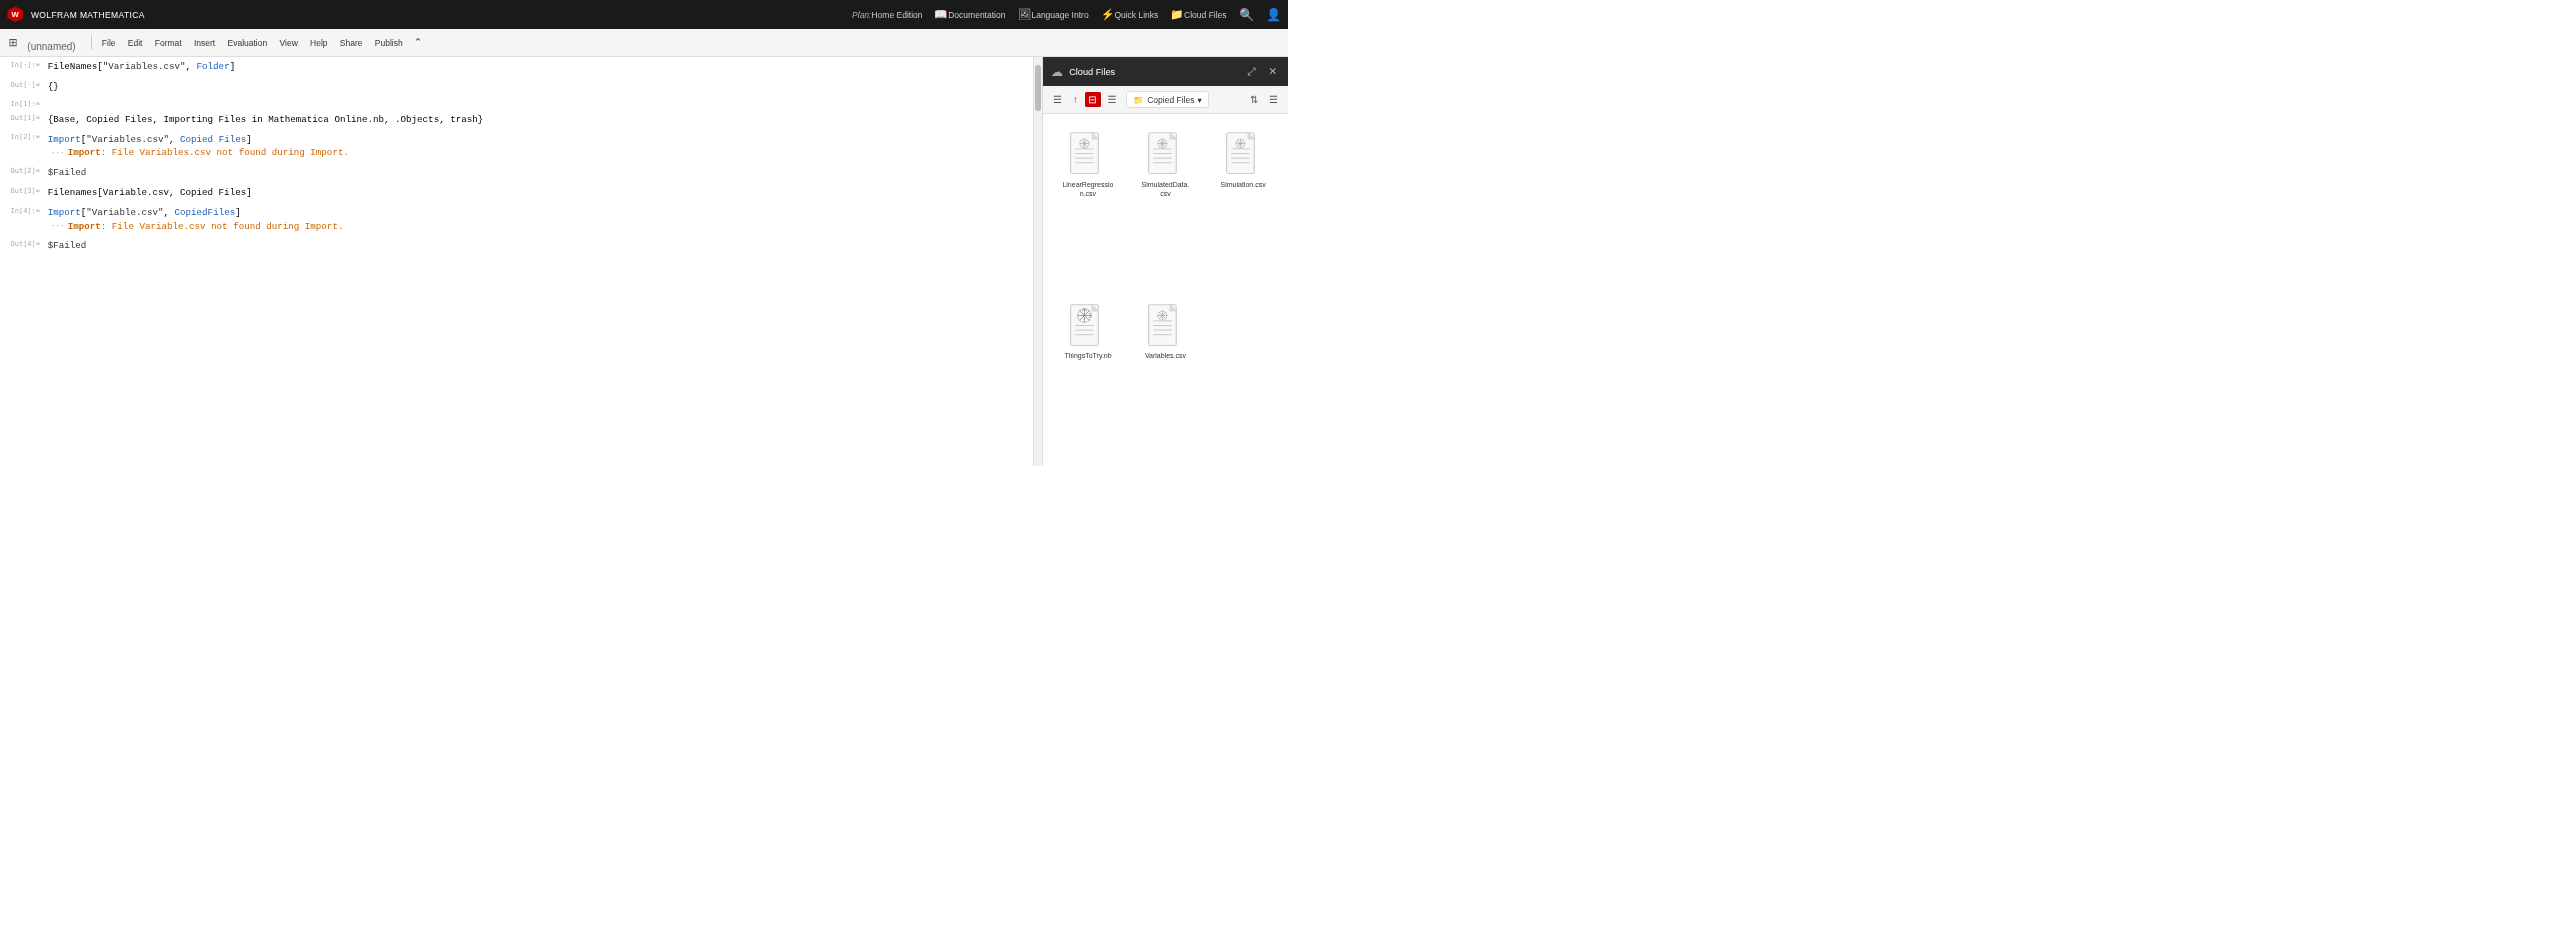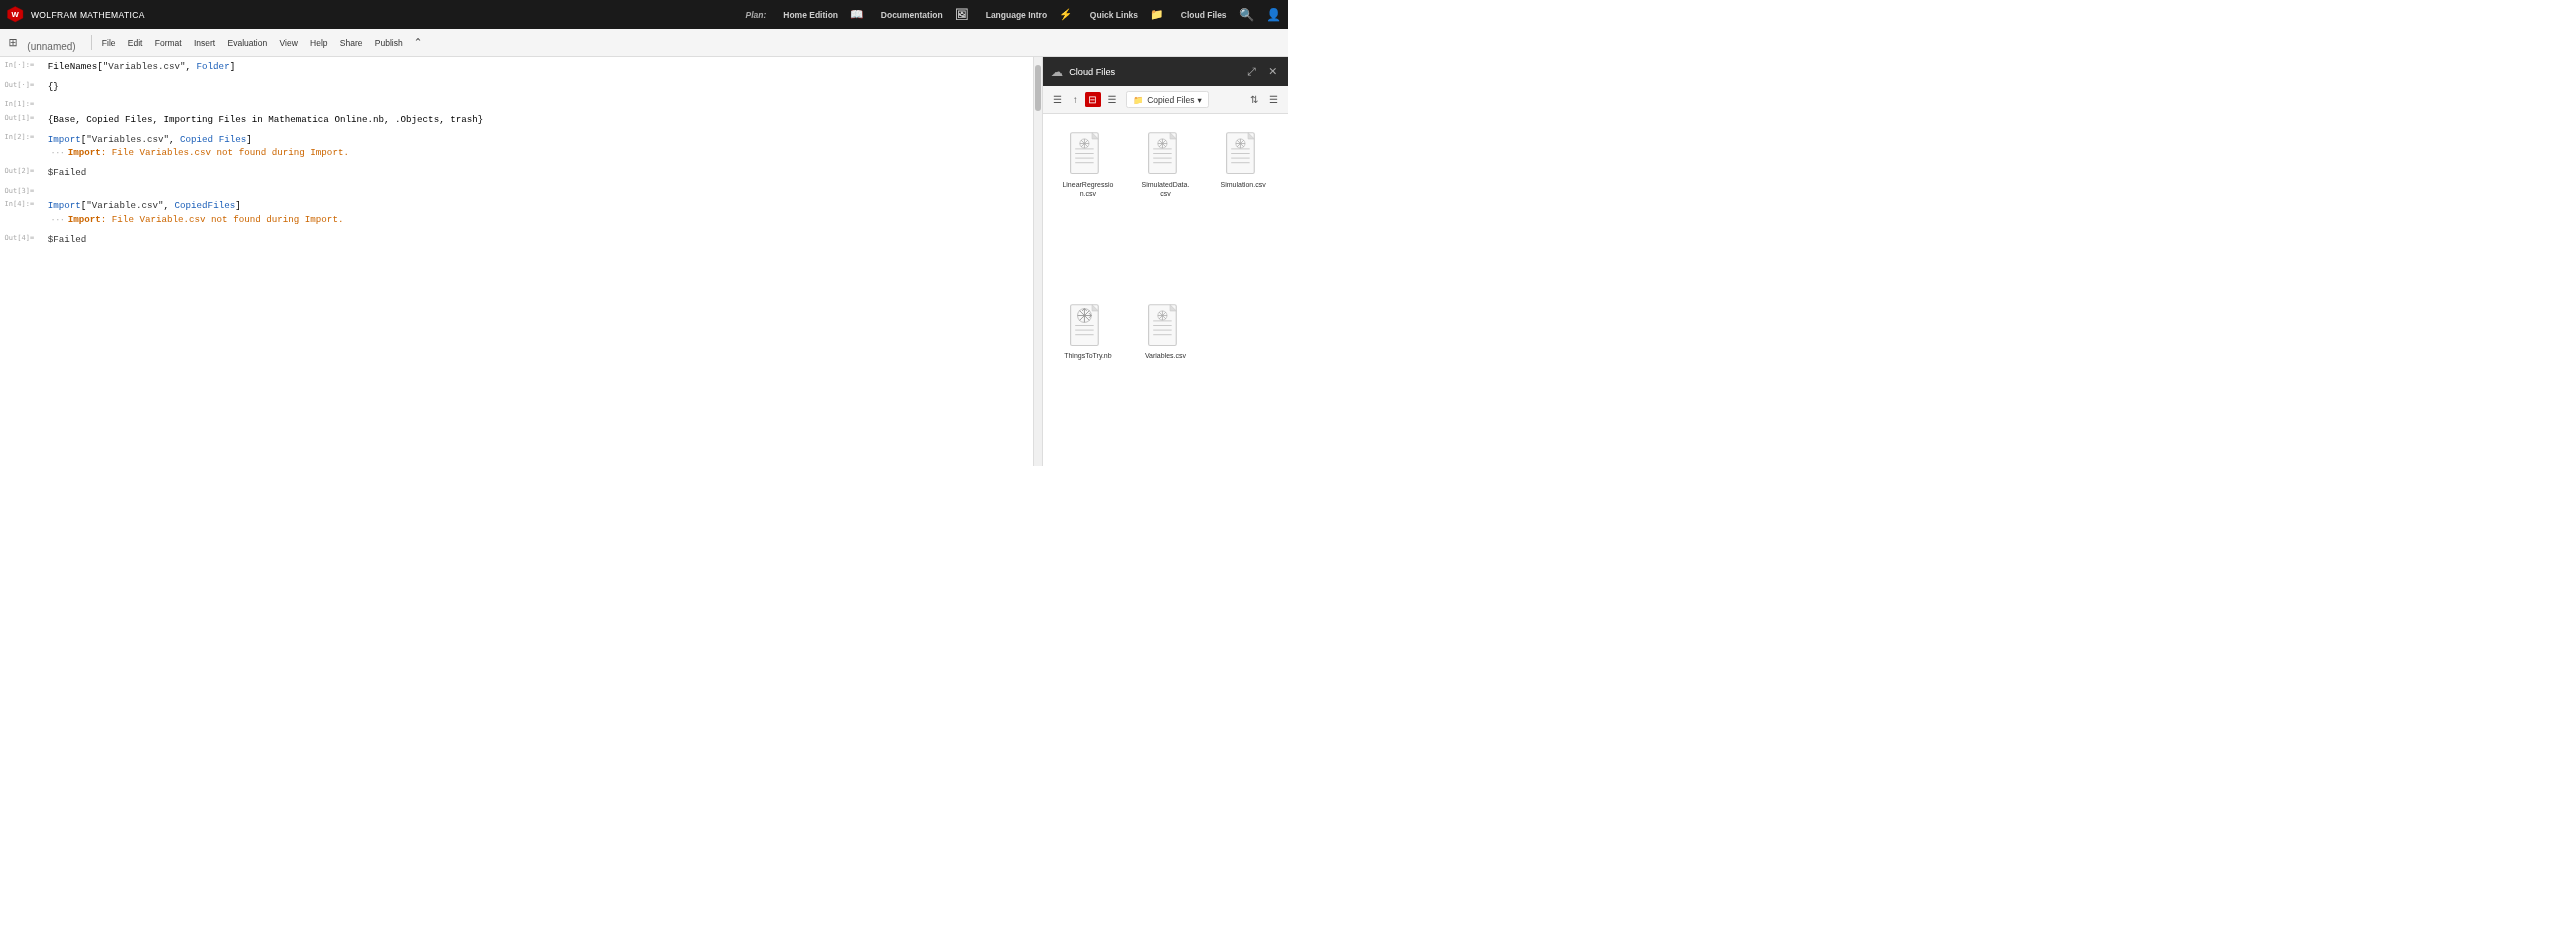--- a/index.html
+++ b/index.html
@@ -29,26 +29,25 @@
       font-size: 8.5px;
       font-weight: 400;
       letter-spacing: 0.4px;
       color: #fff;
       white-space: nowrap;
     }
     .nav-spacer { flex: 1; }
     .nav-item {
       display: flex;
       align-items: center;
-      gap: 17px;
+      gap: 0;
       font-size: 8.5px;
       color: #ccc;
       cursor: pointer;
       white-space: nowrap;
-      font-weight: bold;
     }
     .nav-item .nav-icon { font-size: 10.8px; }
     #search-icon-nav, #user-icon-nav {
       font-size: 12.3px;
       cursor: pointer;
       color: #ccc;
     }
 
     
     #toolbar {
@@ -123,20 +122,21 @@
     #notebook-area::-webkit-scrollbar-track { background: #f0f0f0; }
     #notebook-area::-webkit-scrollbar-thumb { background: #ccc; border-radius: 3.1px; }
 
     
     .cell-group { display: flex; align-items: flex-start; padding: 1.5px 0; }
     .cell-label {
       font-size: 7px;
       color: #999;
       min-width: 40px;
       padding-top: 2.3px;
+      text-align: right;
       padding-right: 4.6px;
       font-family: monospace;
       white-space: nowrap;
     }
     .cell-label .in-label { color: #aaa; }
     .cell-label .out-label { color: #aaa; }
     .cell-content {
       flex: 1;
       font-family: 'Courier New', monospace;
       font-size: 9.2px;
@@ -423,20 +423,23 @@
       <div class="cell-content">
         <span class="failed-text">$Failed</span>
       </div>
     </div>
 
     <div class="cell-group">
       <div class="cell-bar"></div>
       <div class="cell-label">
         <span class="out-label">Out[3]=</span>
       </div>
+      <div class="cell-content">
+        <span>Filenames[Variable.csv, Copied Files]</span>
+      </div>
     </div>
 
     <div class="cell-group">
       <div class="cell-bar"></div>
       <div class="cell-label">
         <span class="in-label">In[4]:=</span>
       </div>
       <div class="cell-content">
         <span><span class="kw-blue">Import</span>[<span class="str-dark">"Variable.csv"</span>, <span class="kw-link">CopiedFiles</span>]</span>
         <div class="message-line">

